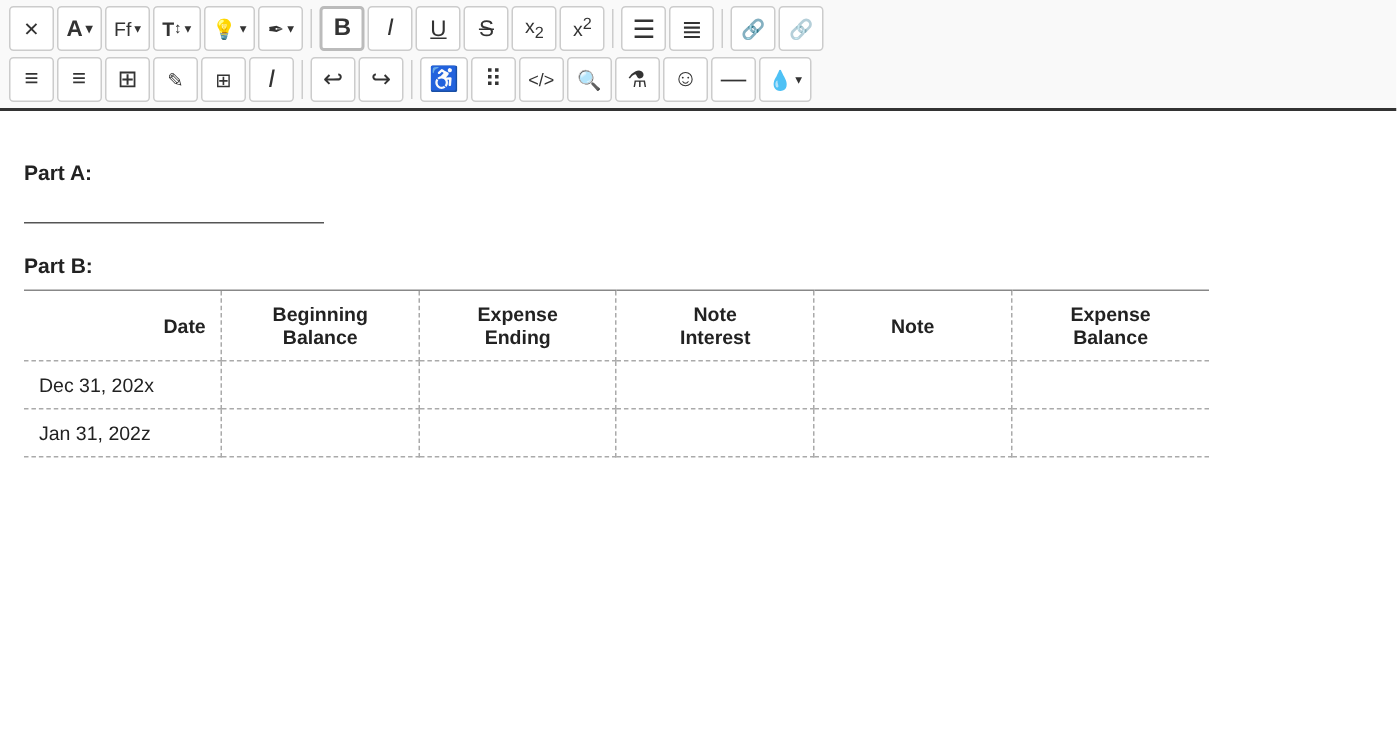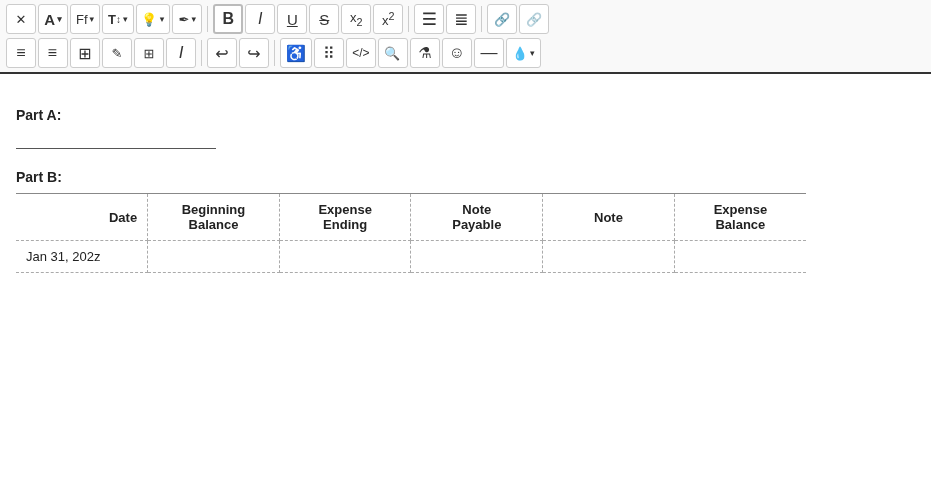--- a/index.html
+++ b/index.html
@@ -279,33 +279,41 @@
           <th>
             <span>Beginning</span><br>
             <span>Balance</span>
           </th>
           <th>
             <span>Expense</span><br>
             <span>Ending</span>
           </th>
           <th>
             <span>Note</span><br>
-            <span>Payable</span>
+            <span>Interest</span>
           </th>
           <th>
             <span>Note</span>
           </th>
           <th>
             <span>Expense</span><br>
             <span>Balance</span>
           </th>
         </tr>
       </thead>
       <tbody>
         <tr>
+          <td>Dec 31, 202x</td>
+          <td></td>
+          <td></td>
+          <td></td>
+          <td></td>
+          <td></td>
+        </tr>
+        <tr>
           <td>Jan 31, 202z</td>
           <td></td>
           <td></td>
           <td></td>
           <td></td>
           <td></td>
         </tr>
       </tbody>
     </table>
   </div>

